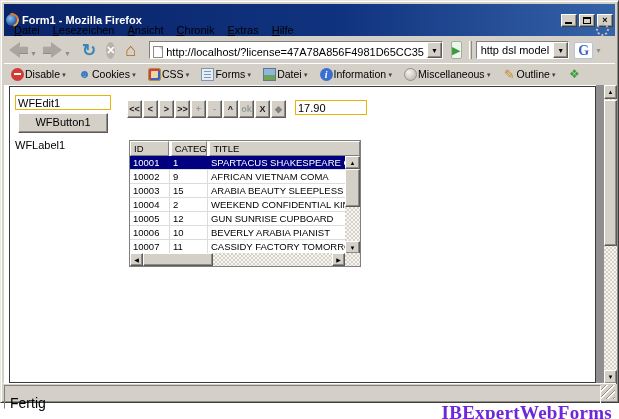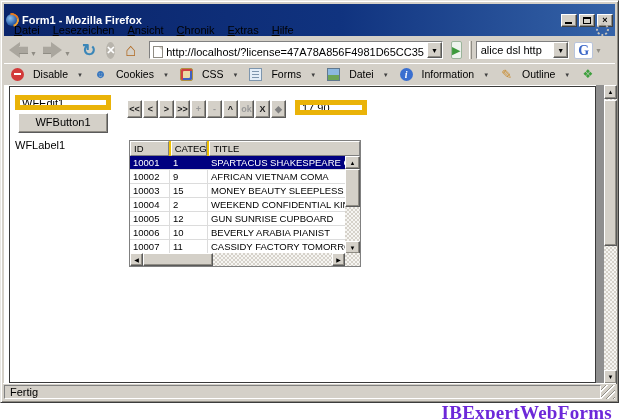--- a/index.html
+++ b/index.html
@@ -67,21 +67,21 @@
   .toolbar-grip { width:4px; height:18px; border-left:1px solid #fff; border-right:1px solid #8f8c84; margin:0 4px; }
   .search-box { width:182px; height:18px; display:flex; align-items:center; margin-right:5px; }
   .search-text { flex:1; font-size:11px; padding:0 4px; white-space:nowrap; overflow:hidden; }
   .g-btn { display:flex; align-items:center; margin-right:2px; }
   .g-logo { font-family:"Liberation Serif",serif; font-weight:bold; font-size:14px; color:#3a66c8;
     border:1px solid #b8c4dc; background:#fff; padding:0 3px; line-height:15px; border-radius:2px; }
 
   
   .devbar { position:absolute; left:3px; top:62px; right:3px; height:21px; display:flex; align-items:center;
     gap:11px; padding-left:7px; overflow:hidden; border-top:1px solid #ffffff; }
-  .dev-item { display:flex; align-items:center; gap:9px; white-space:nowrap; flex:0 0 auto; }
+  .dev-item { display:flex; align-items:center; gap:1px; white-space:nowrap; flex:0 0 auto; }
   .dev-label { font-size:10.5px; color:#000; }
   .dev-caret { font-size:6px; color:#404040; margin-top:2px; }
   .dev-icon { width:13px; height:13px; position:relative; display:inline-flex; align-items:center; justify-content:center; flex:0 0 auto; }
   .i-disable { border-radius:50%; background:#d23a3a; }
   .i-disable::after { content:""; width:7px; height:2px; background:#fff; }
   .i-cookies::before { content:"☻"; font-size:12px; color:#3a78c0; }
   .i-css { background:#ecd9a2; border:1px solid #b09040; border-radius:2px;
     box-shadow: inset 2px 2px 0 #d04040, inset -2px -2px 0 #4060c0; }
   .i-forms { background:#e4eef8; border:1px solid #7e96ae; }
   .i-forms::after { content:""; width:7px; height:7px;
@@ -99,36 +99,36 @@
   .shadow-strip { position:absolute; left:592px; top:0; width:8px; height:299px; background:#8f8f8f; }
 
   
   .v-scrollbar { position:absolute; left:600px; top:0; width:13px; height:299px; }
   .sb-btn { position:absolute; left:0; width:13px; height:14px; font-size:6px; text-align:center; line-height:13px; color:#000; }
   .sb-up { top:0; } .sb-down { bottom:0; }
   .sb-track { position:absolute; left:0; top:14px; bottom:14px; width:13px; }
   .sb-thumb { position:absolute; left:0; top:1px; width:13px; height:146px; }
 
   
-  .wf-input { position:absolute; border:5px solid #eab308; background:#fff; font-size:11px; padding:0 2px;
+  .wf-input { position:absolute; border:1px solid #eab308; background:#fff; font-size:11px; padding:0 2px;
     font-family:"Liberation Sans",sans-serif; }
   .wf-edit1 { left:5px; top:8px; width:96px; height:15px; }
   .wf-price { left:285px; top:13px; width:72px; height:15px; }
   .wf-button1 { position:absolute; left:8px; top:26px; width:90px; height:20px; font-size:11px;
     text-align:center; line-height:17px; }
   .wf-label1 { position:absolute; left:5px; top:52px; font-size:11px; color:#000; }
 
   .navigator { position:absolute; left:117px; top:13px; display:flex; gap:1px; }
   .nav-btn { width:15px; height:18px; font-size:9px; font-weight:bold; text-align:center; line-height:16px; color:#202020; }
   .nav-btn.disabled { color:#9a9a9a; }
   .nav-btn.dim { color:#808080; }
 
   
   .grid { position:absolute; left:119px; top:53px; width:232px; height:127px; border:1px solid #808080; background:#fff; }
-  .grid-header { display:flex; height:15px; }
+  .grid-header { display:flex; height:15px;align-items:flex-end; }
   .gh-cell { background:#d4d0c8; border:1px solid; border-color:#fff #808080 #808080 #fff;
     font-size:9.5px; padding:1px 3px; overflow:hidden; white-space:nowrap; color:#000; }
   .gh-id { width:39px; } .gh-cat { width:37px; } .gh-title { width:152px; }
   .gh-sep { width:2px; background:#f0c000; }
   .grid-body { position:absolute; left:0; top:15px; width:215px; }
   .g-row { display:flex; height:14px; border-bottom:1px solid #dcdcdc; background:#fff; }
   .g-row.selected { background:#000080; }
   .g-row.selected .g-cell { color:#fff; border-right-color:#000080; }
   .g-cell { font-size:9.5px; padding:1px 3px; white-space:nowrap; overflow:hidden; color:#000;
     border-right:1px solid #dcdcdc; }
@@ -141,21 +141,21 @@
   .grid-hsb { position:absolute; left:0; bottom:0; width:215px; height:13px; display:flex; }
   .ghsb-btn { width:13px; height:13px; font-size:6px; text-align:center; line-height:12px; flex:0 0 auto; }
   .ghsb-thumb { width:70px; height:13px; flex:0 0 auto; }
   .ghsb-track { flex:1; }
   .grid-corner { position:absolute; right:0; bottom:0; width:15px; height:13px; }
 
   
   .statusbar { position:absolute; left:2px; right:2px; bottom:2px; height:17px; background:#d4d0c8;
     border-top:1px solid #fff; display:flex; align-items:stretch; padding:1px; }
   .status-panel { flex:1; border:1px solid; border-color:#808080 #fff #fff #808080;
-    font-size:11px; padding:0 5px; line-height:13px; color:#000; }
+    font-size:14px; padding:11px 5px; line-height:13px; color:#000; }
   .resize-grip { width:14px; height:14px; align-self:flex-end;
     background:repeating-linear-gradient(135deg, transparent 0 3px, #8f8c84 3px 4px, #ffffff 4px 5px); }
 
   
   .footer-brand { position:absolute; right:7px; top:402px; font-family:"Liberation Serif",serif;
     font-weight:bold; font-size:19px; color:#6d28d9; letter-spacing:0.3px; }
 </style>
 </head>
 <body>
 
@@ -200,21 +200,21 @@
     <span class="glyph-btn stop-glyph">✕</span>
     <span class="glyph-btn home-glyph">⌂</span>
     <span class="url-box sunken">
       <span class="page-icon"></span>
       <span class="url-text">http://localhost/?license=47A78A856F4981D65CC35</span>
       <span class="combo-btn raised">▼</span>
     </span>
     <span class="go-btn">▶</span>
     <span class="toolbar-grip"></span>
     <span class="search-box sunken">
-      <span class="search-text">alice dsl http</span>
+      <span class="search-text">http dsl model</span>
       <span class="combo-btn raised">▼</span>
     </span>
     <span class="g-btn">
       <span class="g-logo">G</span>
       <span class="mini-caret" style="margin-top:0;">▼</span>
     </span>
   </div>
 
   <div class="devbar">
     <span class="dev-item">
@@ -238,20 +238,25 @@
       <span class="dev-caret">▼</span>
     </span>
     <span class="dev-item">
       <span class="dev-icon i-images"></span>
       <span class="dev-label">Datei</span>
       <span class="dev-caret">▼</span>
     </span>
     <span class="dev-item">
       <span class="dev-icon i-info">i</span>
       <span class="dev-label">Information</span>
+      <span class="dev-caret">▼</span>
+    </span>
+    <span class="dev-item">
+      <span class="dev-icon i-misc"></span>
+      <span class="dev-label">Miscellaneous</span>
       <span class="dev-caret">▼</span>
     </span>
     <span class="dev-item">
       <span class="dev-icon i-outline"></span>
       <span class="dev-label">Outline</span>
       <span class="dev-caret">▼</span>
     </span>
     <span class="dev-item">
       <span class="dev-icon i-resize"></span>
 
@@ -296,21 +301,21 @@
               <span class="g-cell c2">SPARTACUS SHAKESPEARE CLONES</span>
             </div>
             <div class="g-row">
               <span class="g-cell c0">10002</span>
               <span class="g-cell c1">9</span>
               <span class="g-cell c2">AFRICAN VIETNAM COMA</span>
             </div>
             <div class="g-row">
               <span class="g-cell c0">10003</span>
               <span class="g-cell c1">15</span>
-              <span class="g-cell c2">MONEY BEAUTY SLEEPLESS</span>
+              <span class="g-cell c2">ARABIA BEAUTY SLEEPLESS</span>
             </div>
             <div class="g-row">
               <span class="g-cell c0">10004</span>
               <span class="g-cell c1">2</span>
               <span class="g-cell c2">WEEKEND CONFIDENTIAL KING</span>
             </div>
             <div class="g-row">
               <span class="g-cell c0">10005</span>
               <span class="g-cell c1">12</span>
               <span class="g-cell c2">GUN SUNRISE CUPBOARD</span>

